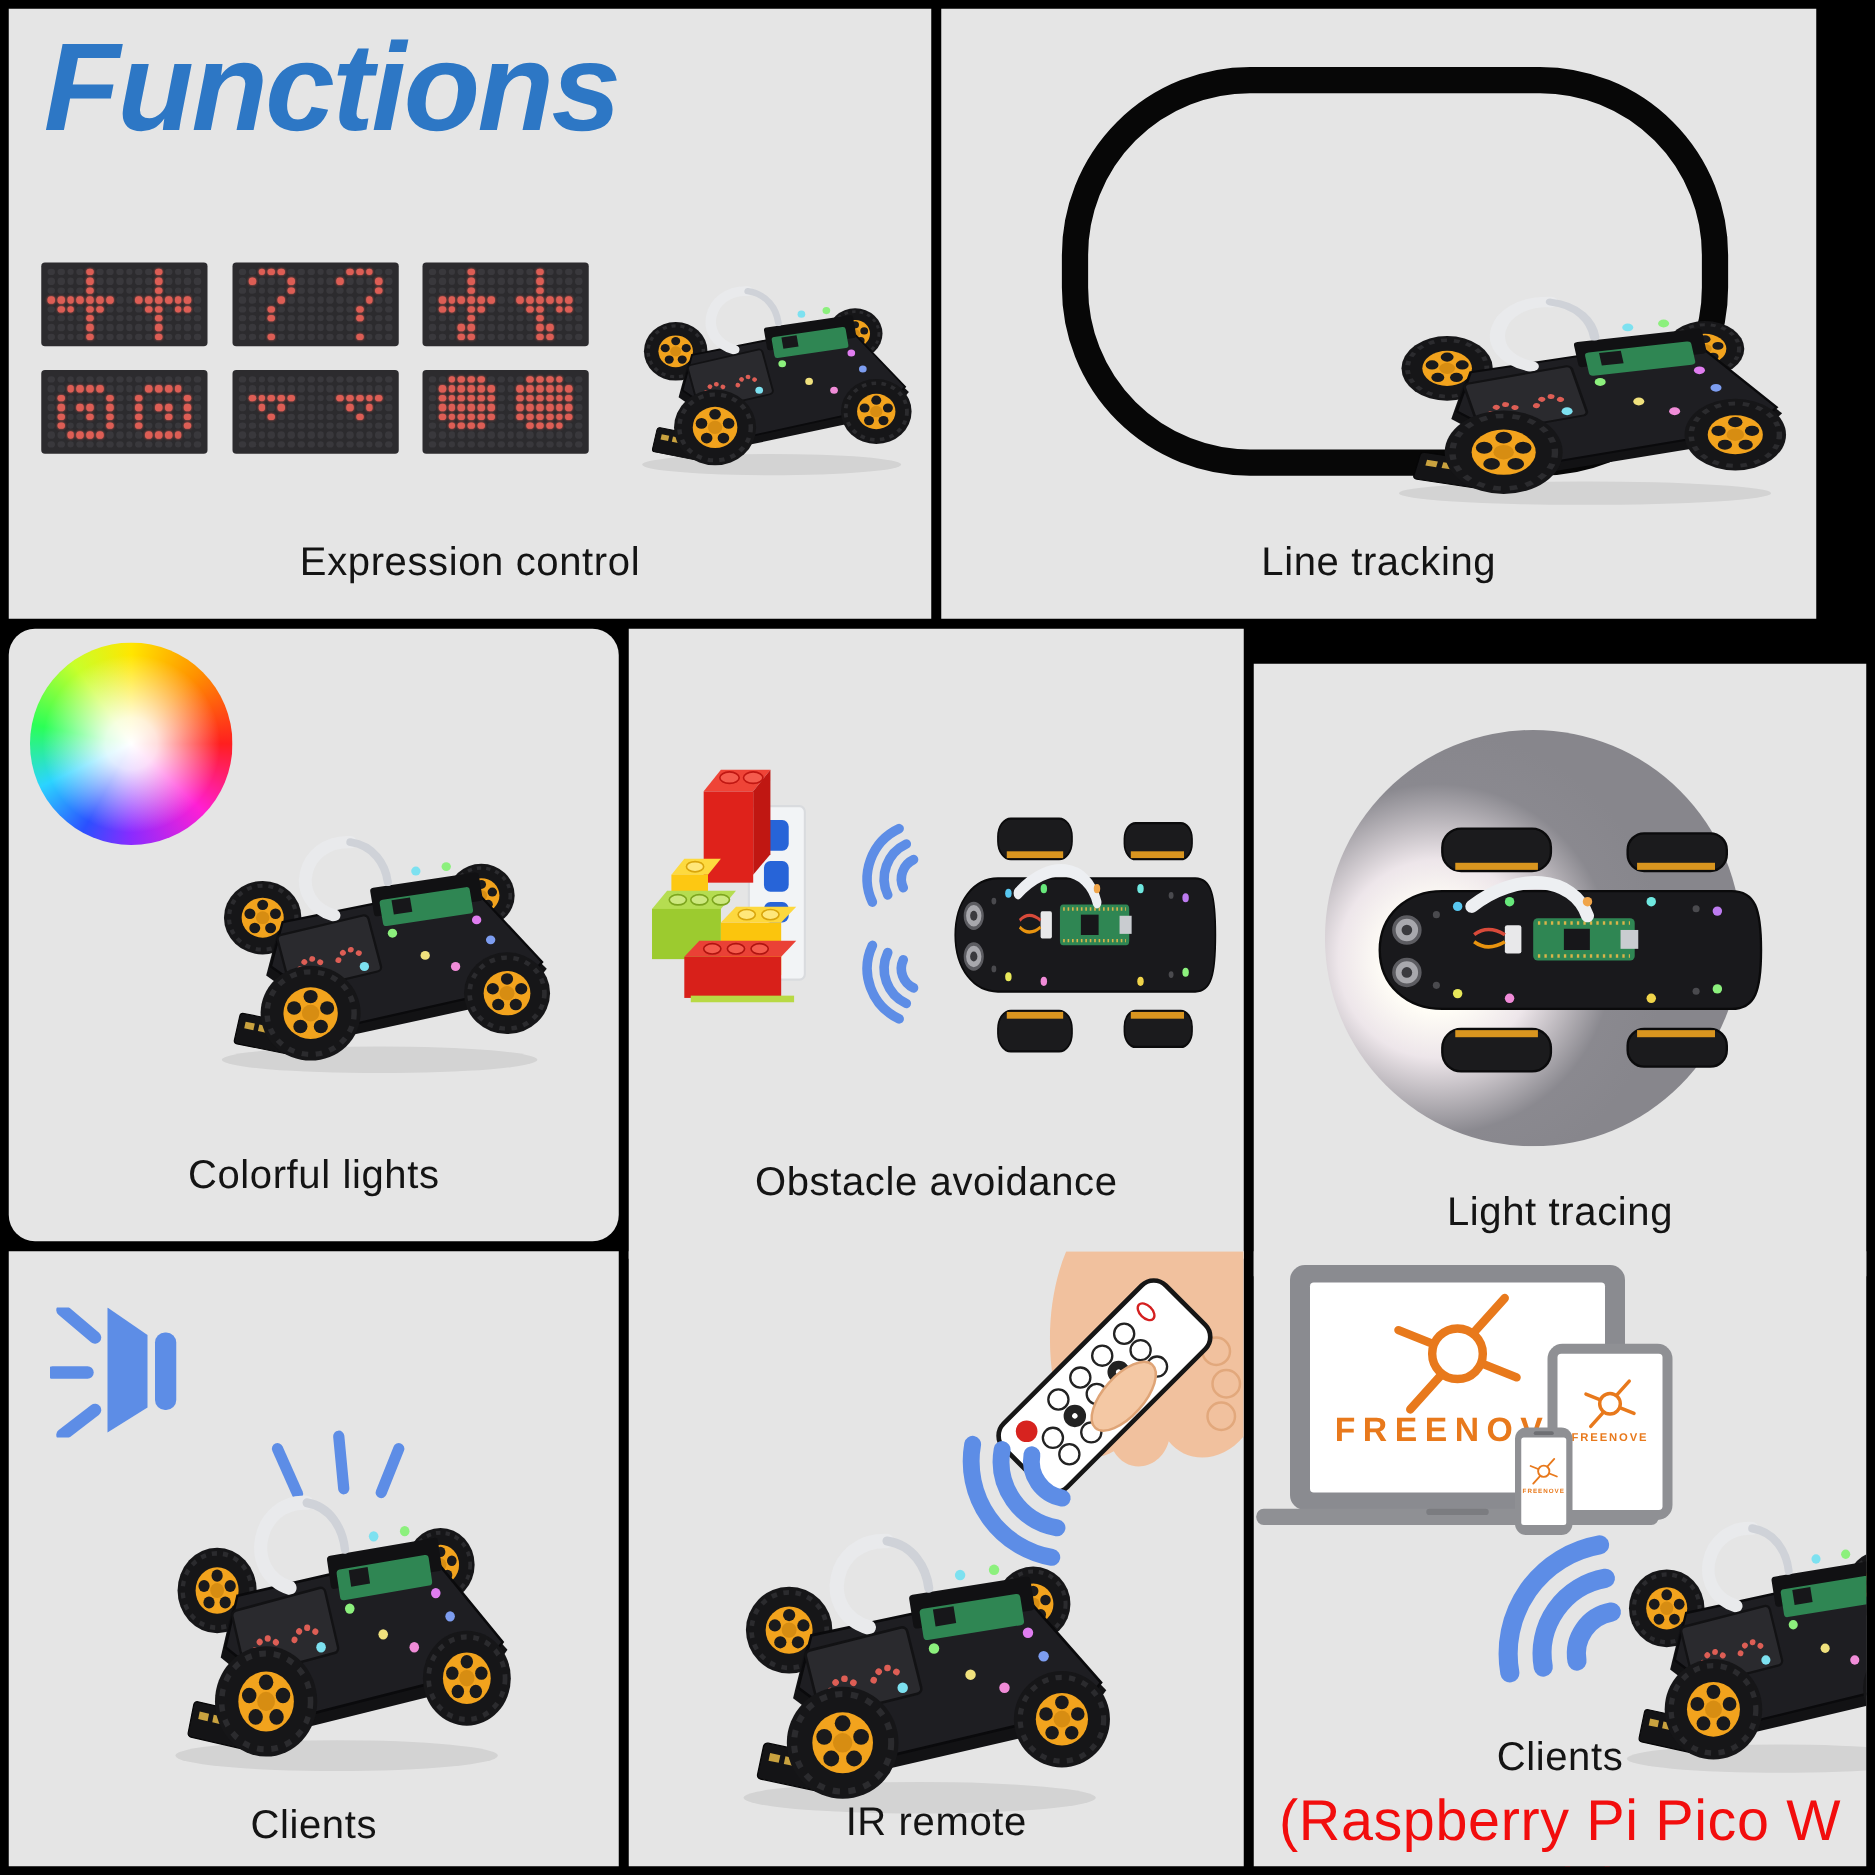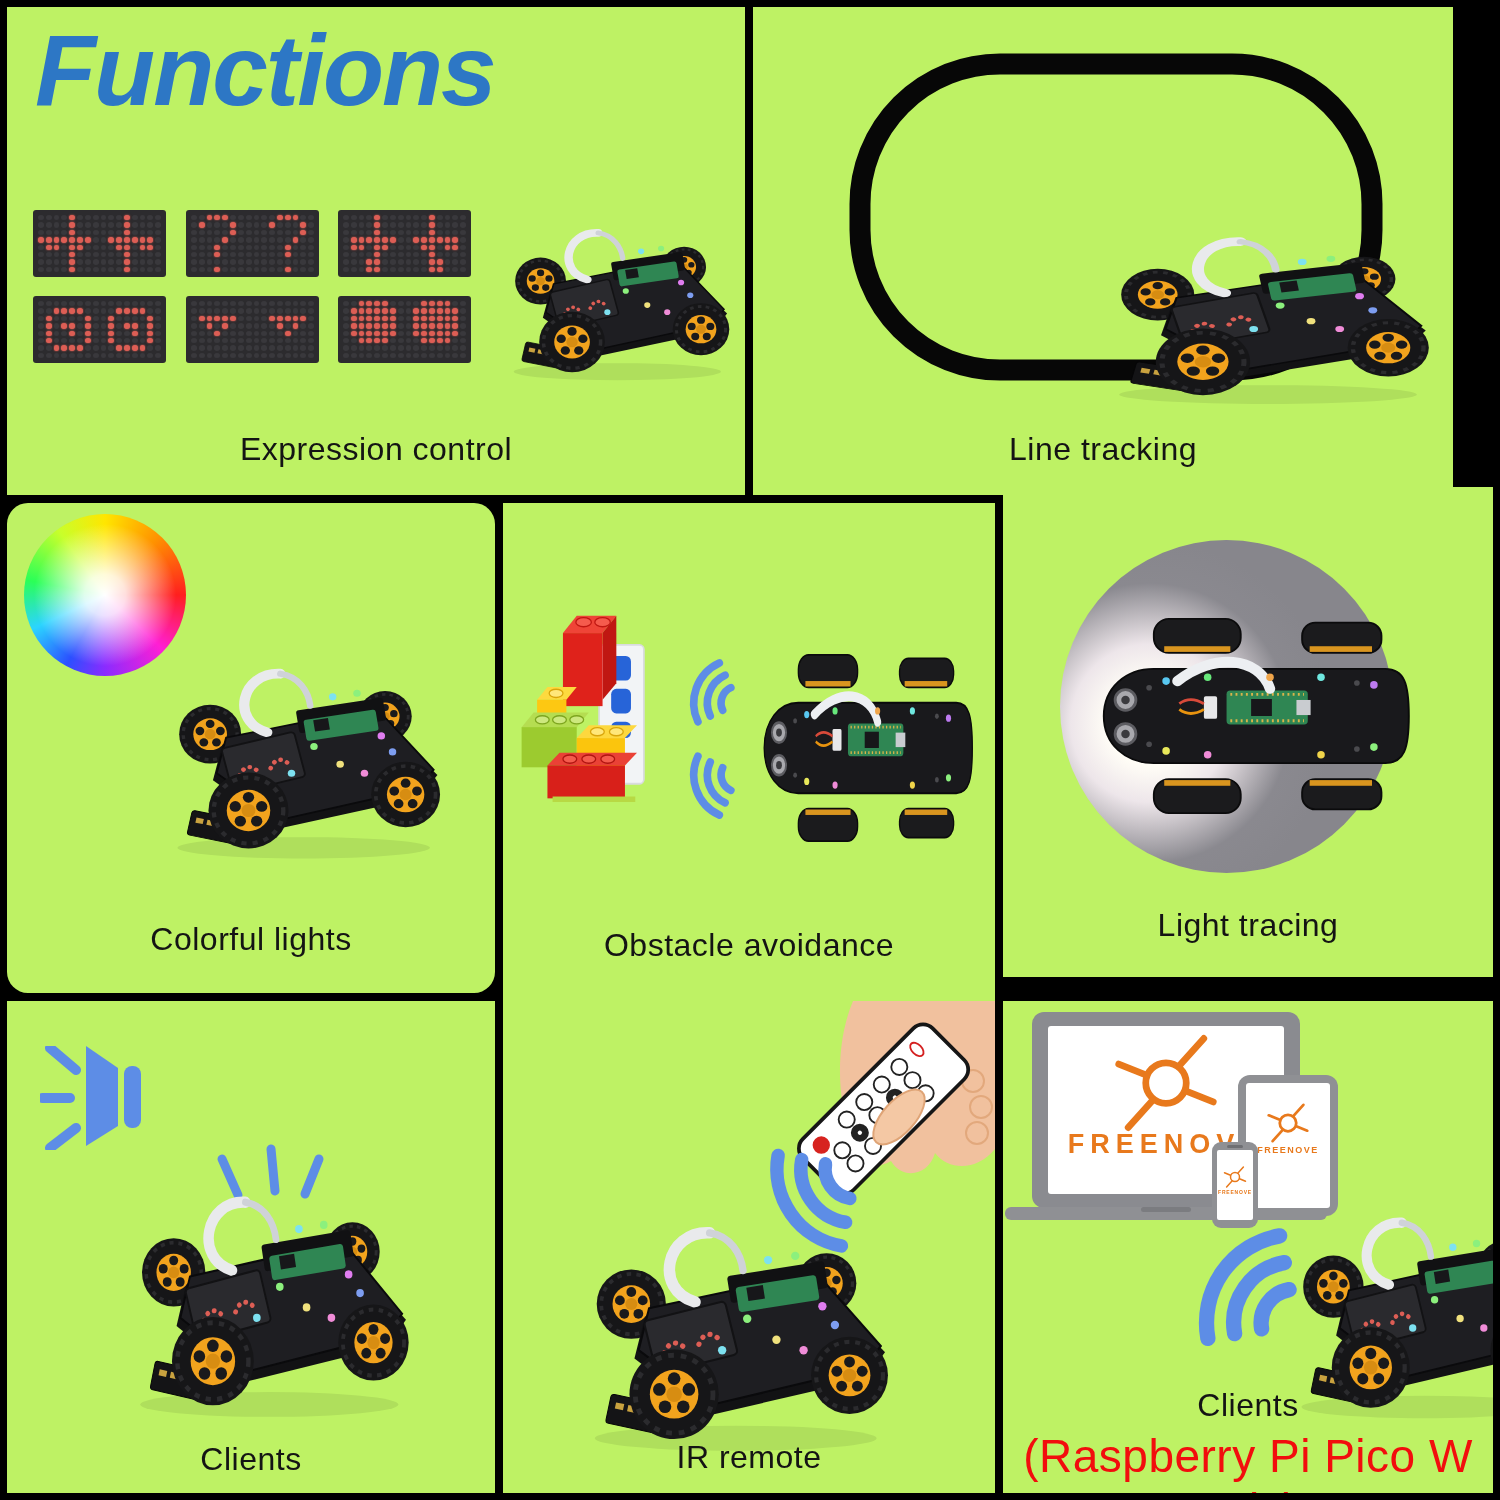--- a/index.html
+++ b/index.html
@@ -8,27 +8,27 @@
     --color-brand_orange:#e8791c;
     --color-led_red:#dd5e55;
     --color-alert_red:#f20d0d;
     --color-caption:#141414;
   }
   html,body{margin:0;padding:0;}
   body{
     width:1500px;height:1500px;position:relative;background:#000;
     font-family:"Liberation Sans",sans-serif;overflow:hidden;
   }
-  .panel{position:absolute;background:#bef264;overflow:hidden;}
+  .panel{position:absolute;background:#e5e5e5;overflow:hidden;}
   
   #p-tl{left:7px;top:7px;width:738px;height:488px;}
   #p-tr{left:753px;top:7px;width:700px;height:488px;}
   #p-ml{left:7px;top:503px;width:488px;height:490px;border-radius:21px;}
   #p-mc{left:503px;top:503px;width:492px;height:504px;}
-  #p-mr{left:1003px;top:487px;width:490px;height:490px;}
+  #p-mr{left:1003px;top:531px;width:490px;height:490px;}
   #p-bl{left:7px;top:1001px;width:488px;height:492px;}
   #p-bc{left:503px;top:1001px;width:492px;height:492px;}
   #p-br{left:1003px;top:1001px;width:490px;height:492px;}
 
   .caption{
     position:absolute;left:0;width:100%;text-align:center;
     font-size:32px;color:var(--color-caption);letter-spacing:0.5px;
   }
   .page-title{
     position:absolute;left:28px;top:8px;

